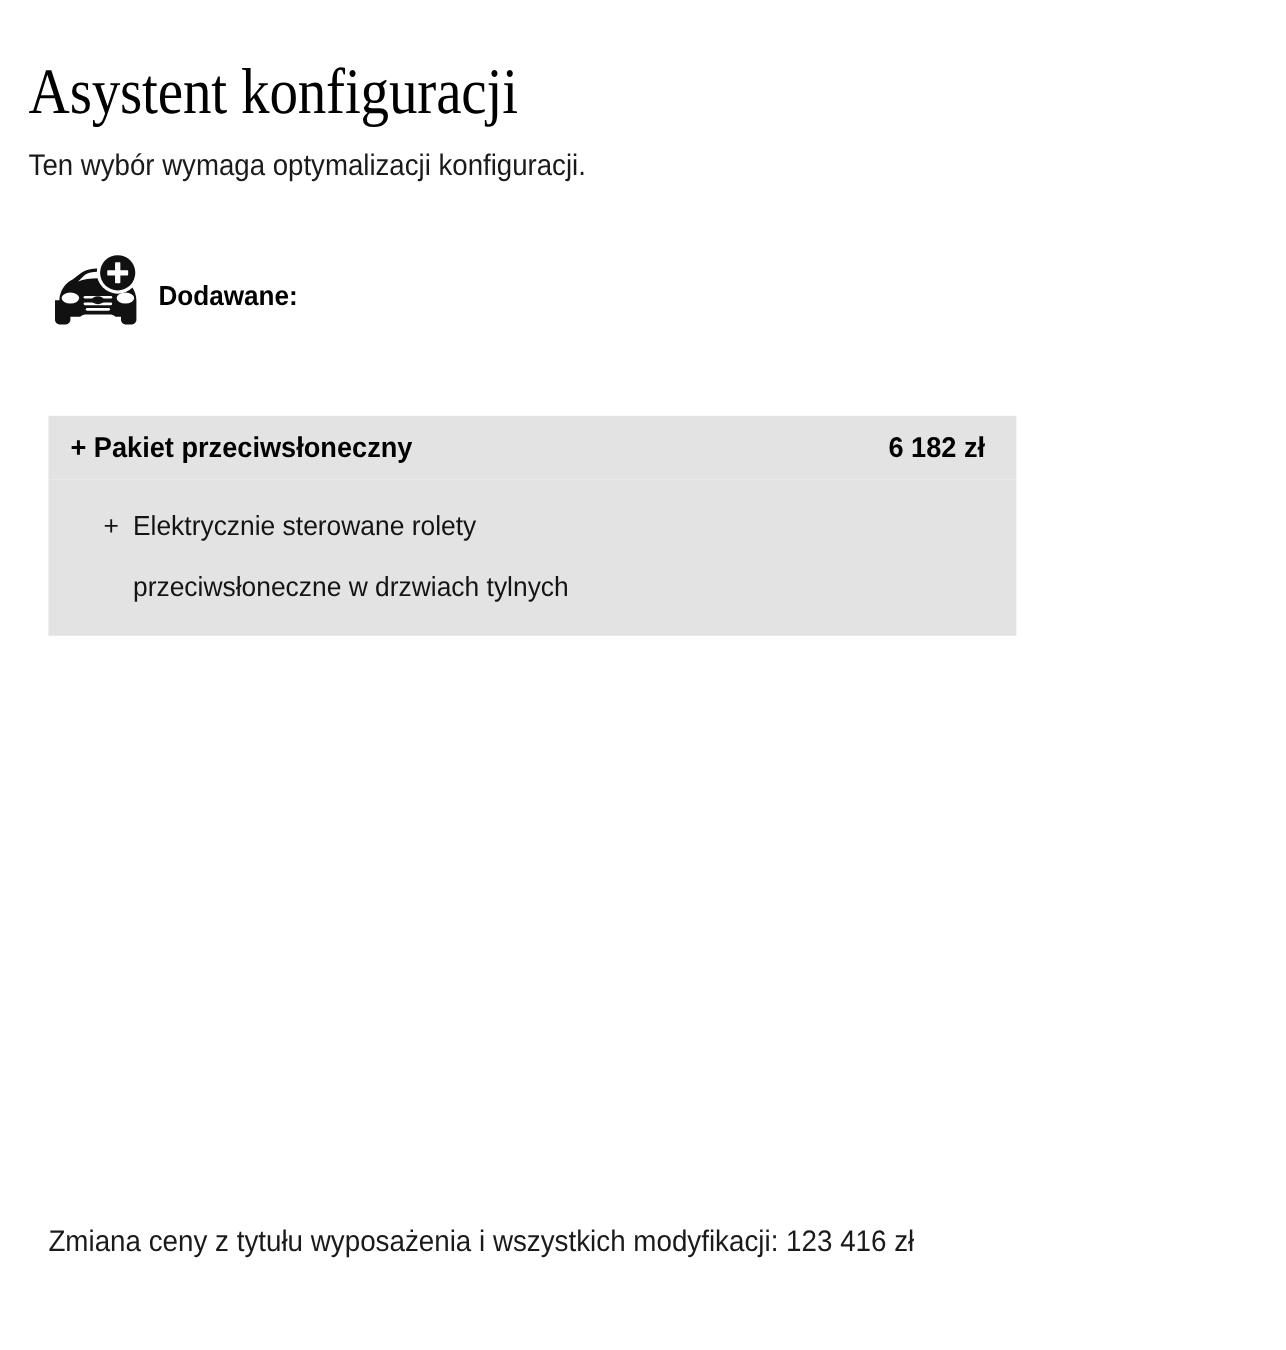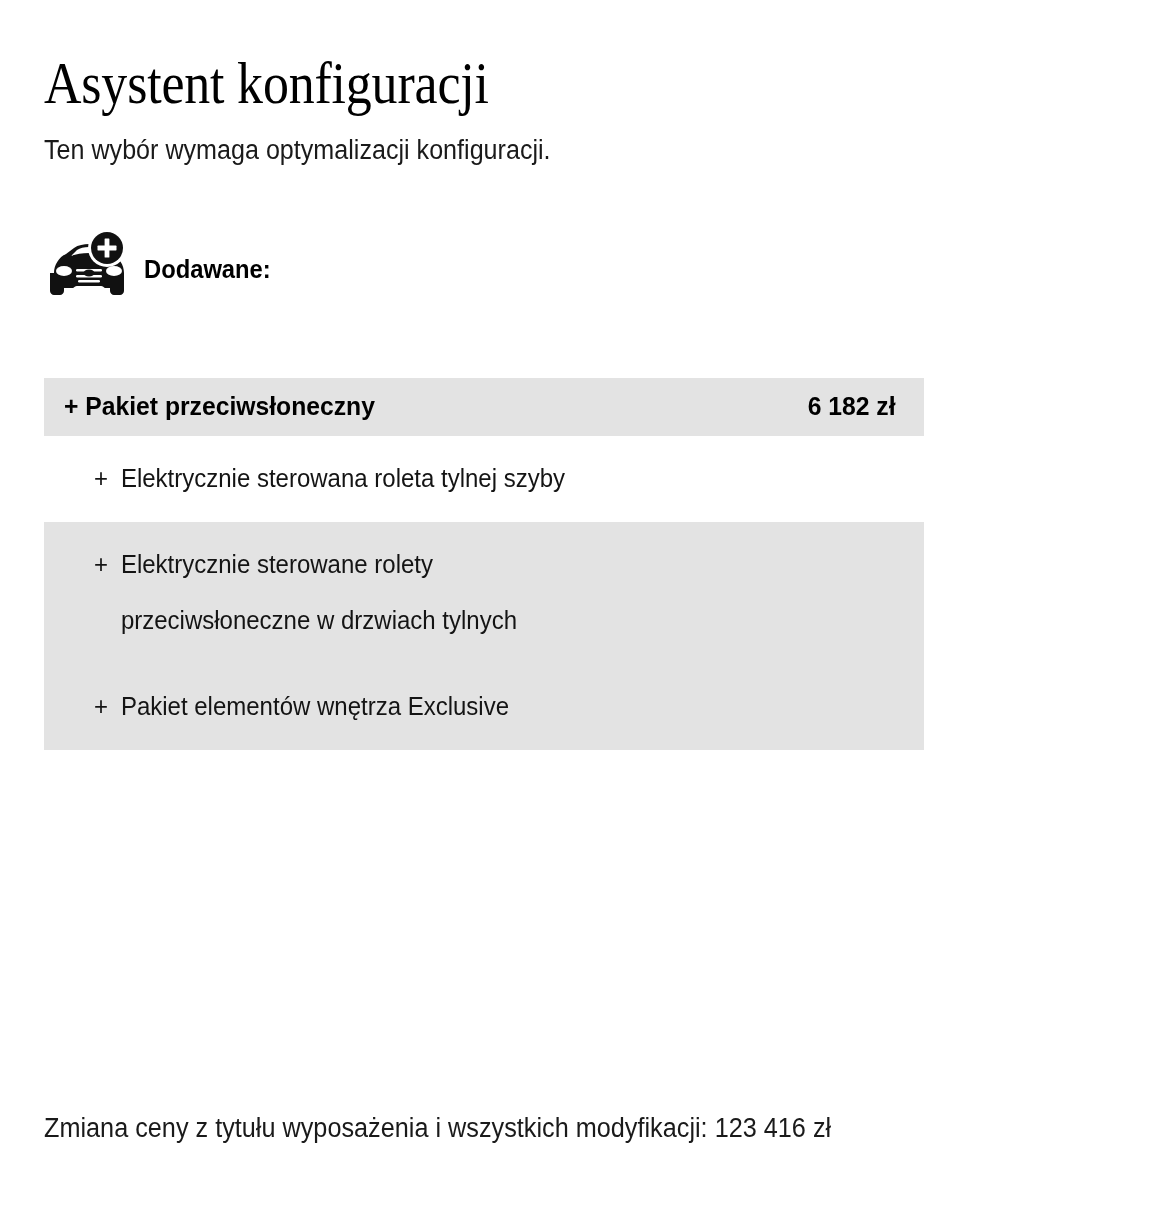--- a/index.html
+++ b/index.html
@@ -21,21 +21,21 @@
   .page {
     position: relative;
     width: 1169px;
     height: 1227px;
     box-sizing: border-box;
   }
 
   
   .header {
     position: absolute;
-    left: 44px;
+    left: 26px;
     top: 52px;
     width: 1090px;
   }
   .page-title {
     font-family: "Liberation Serif", "DejaVu Serif", serif;
     font-size: 59px;
     line-height: 1.08;
     font-weight: 400;
     letter-spacing: -0.2px;
     color: #000000;
@@ -200,26 +200,20 @@
       </svg>
     </span>
     <span class="added-label">Dodawane:</span>
   </div>
 
   <div class="option-list" id="option-list">
       <div class="opt-row pkg shaded">
         <span class="pkg-label">+ Pakiet przeciwsłoneczny</span>
         <span class="pkg-price">6 182 zł</span>
       </div>
-      <div class="opt-row sub">
-        <div class="sub-text"><span class="plus">+</span>Elektrycznie sterowana roleta tylnej szyby</div>
-      </div>
       <div class="opt-row sub shaded">
         <div class="sub-text"><span class="plus">+</span>Elektrycznie sterowane rolety przeciwsłoneczne w drzwiach tylnych</div>
       </div>
-      <div class="opt-row sub shaded">
-        <div class="sub-text"><span class="plus">+</span>Pakiet elementów wnętrza Exclusive</div>
-      </div>
     </div>
 
   <div class="footer-total">Zmiana ceny z tytułu wyposażenia i wszystkich modyfikacji: 123 416 zł</div>
 
 </div>
 
 </body></html>

